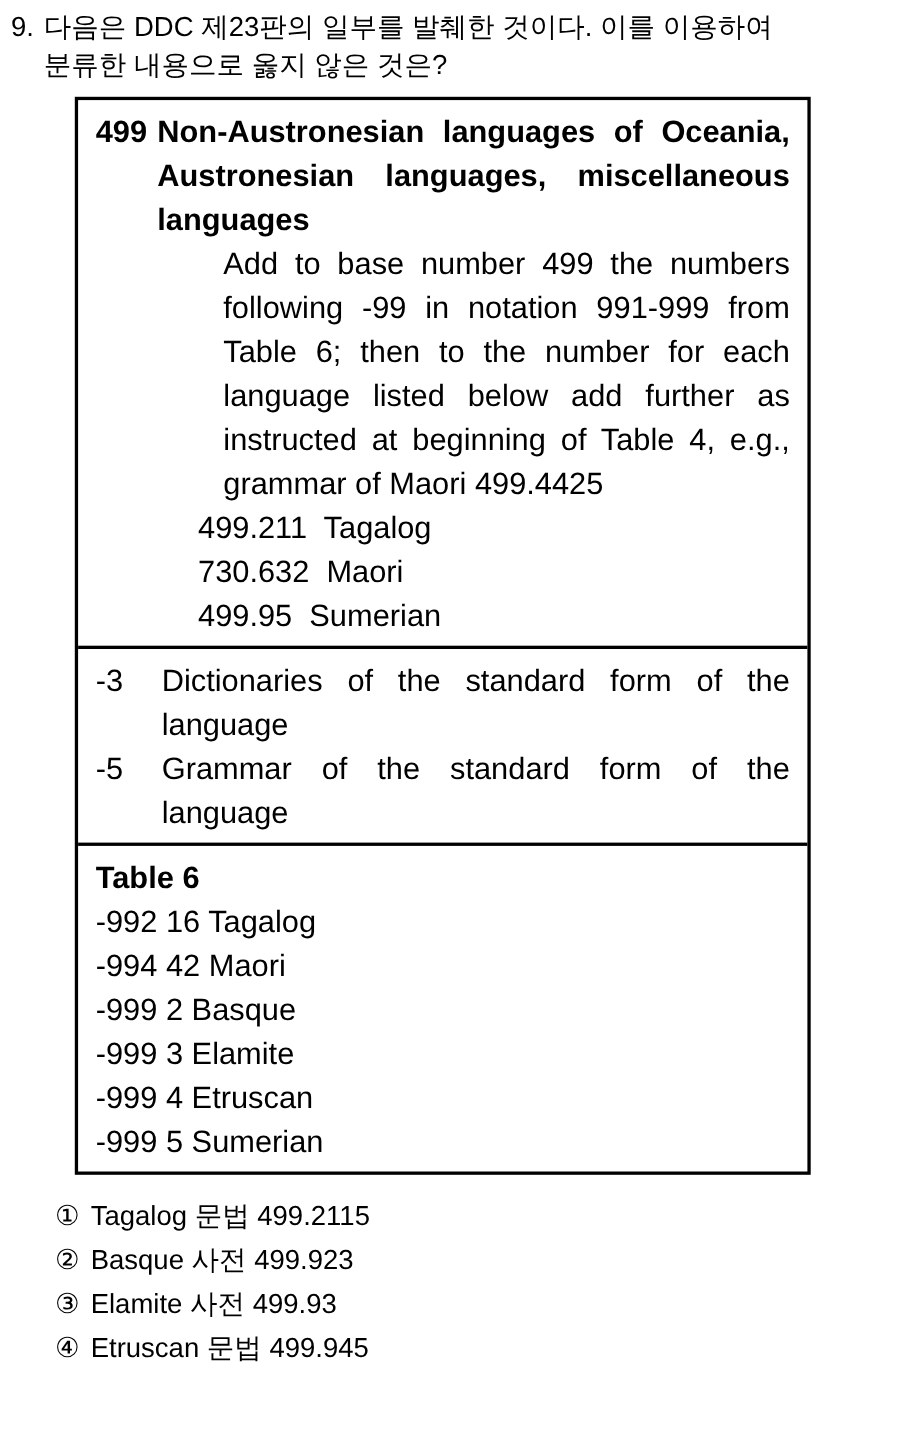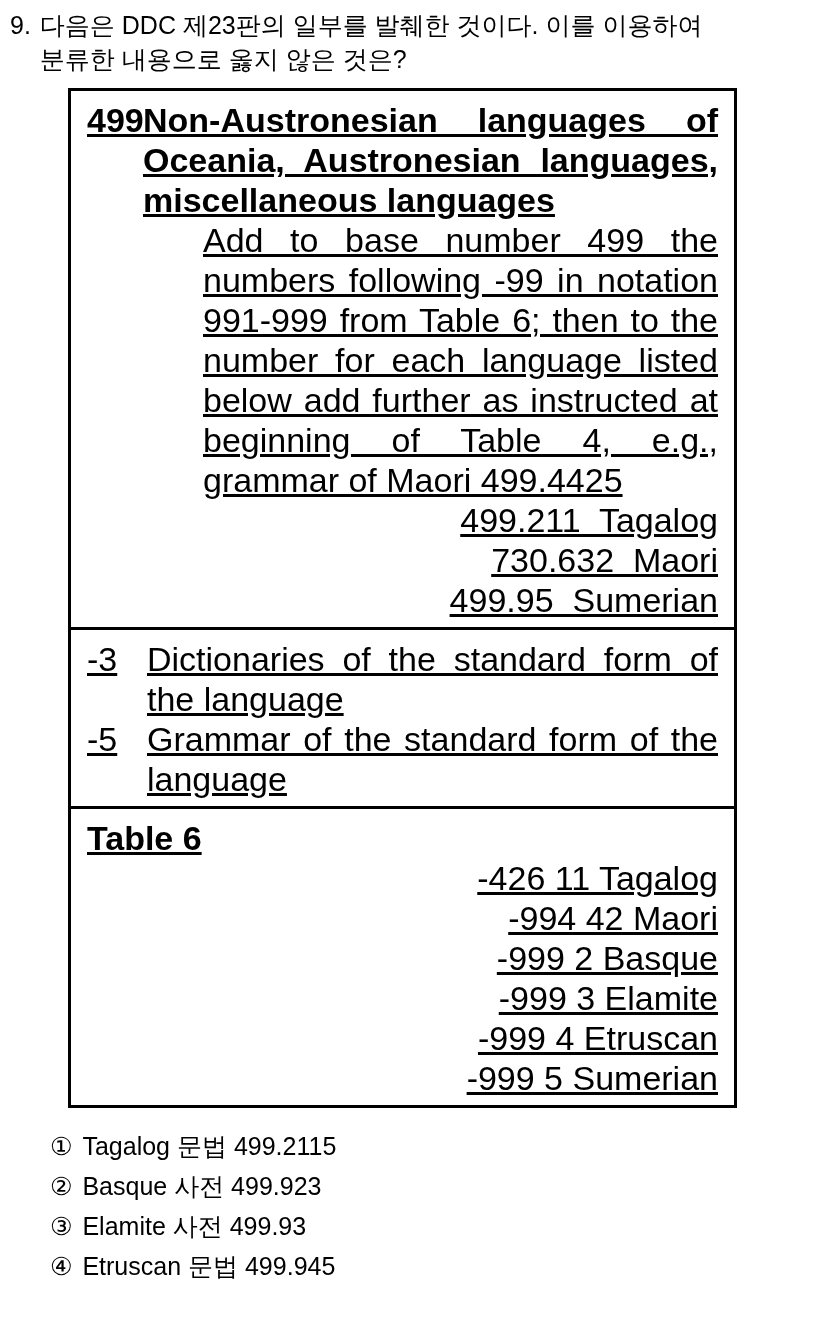--- a/index.html
+++ b/index.html
@@ -16,29 +16,29 @@
   .question { display: flex; font-size: 25px; line-height: 34px; width: 800px; }
   .qnum { flex: none; margin-right: 9px; }
   .qtext { flex: 1; }
 
   
   .excerpt-box {
     margin: 12px 0 0 58px;
     width: 669px;
     border: 3px solid #000;
   }
-  .sec { padding: 9px 16px 7px 16px; font-size: 34px; line-height: 40px; text-decoration: underline; }
+  .sec { padding: 9px 16px 7px 16px; font-size: 28px; line-height: 40px; }
   .sec + .sec { border-top: 3px solid #000; }
 
   .entry-head { display: flex; }
   .classnum { flex: none; width: 56px; font-weight: bold; }
   .heading { flex: 1; font-weight: bold; text-align: justify; }
   .instruction { margin: 0 0 0 116px; text-align: justify; }
   .examples { margin-left: 93px; }
-  .example-line, .t6row { white-space: pre; text-align: right; }
+  .example-line, .t6row { white-space: pre; }
 
   .table-title { font-weight: bold; }
   .trow { display: flex; }
   .notation { flex: none; width: 60px; }
   .caption { flex: 1; text-align: justify; }
 
   
   .options { margin: 18px 0 0 40px; font-size: 25px; line-height: 40px; }
   .option { display: flex; align-items: baseline; }
   .marker { flex: none; margin-right: 10px; }
@@ -77,21 +77,21 @@
         <div class="caption">Dictionaries of the standard form of the language</div>
       </div>
       <div class="trow">
         <span class="notation">-5</span>
         <div class="caption">Grammar of the standard form of the language</div>
       </div>
     </section>
 
     <section class="sec">
       <div class="table-title">Table 6</div>
-      <div class="t6row">-426 11 Tagalog</div>
+      <div class="t6row">-992 16 Tagalog</div>
       <div class="t6row">-994 42 Maori</div>
       <div class="t6row">-999 2 Basque</div>
       <div class="t6row">-999 3 Elamite</div>
       <div class="t6row">-999 4 Etruscan</div>
       <div class="t6row">-999 5 Sumerian</div>
     </section>
 
   </div>
 
   <div class="options">

